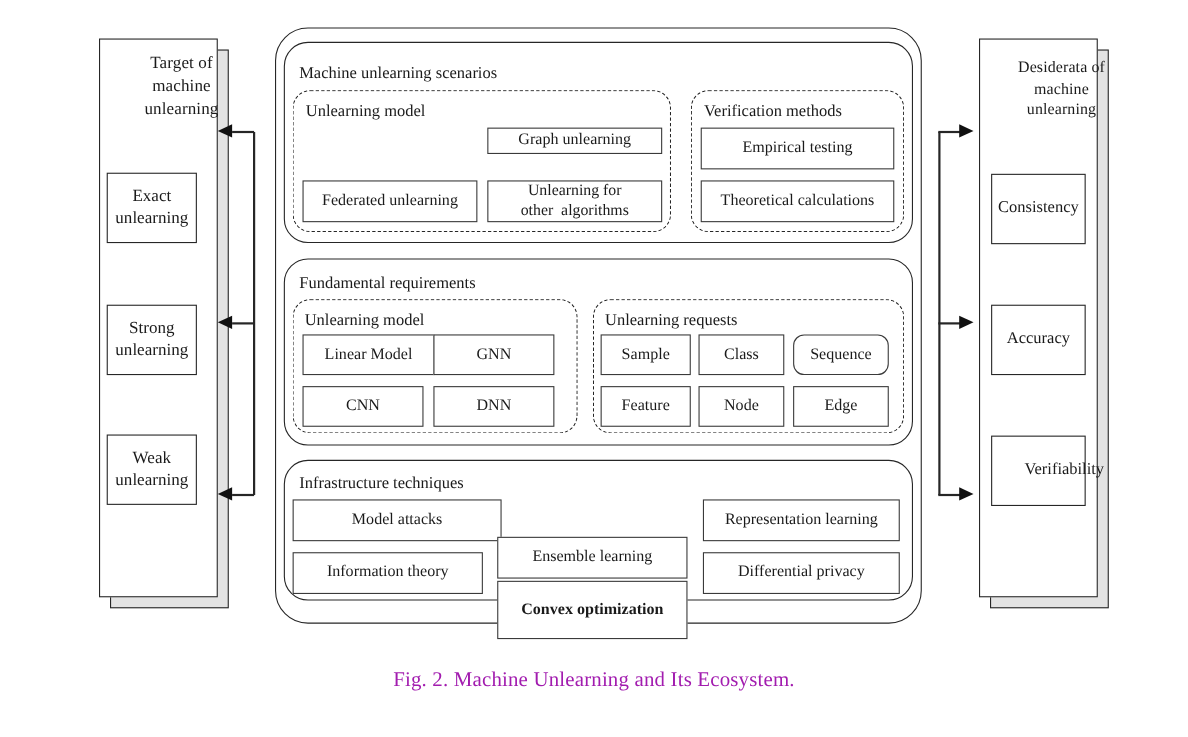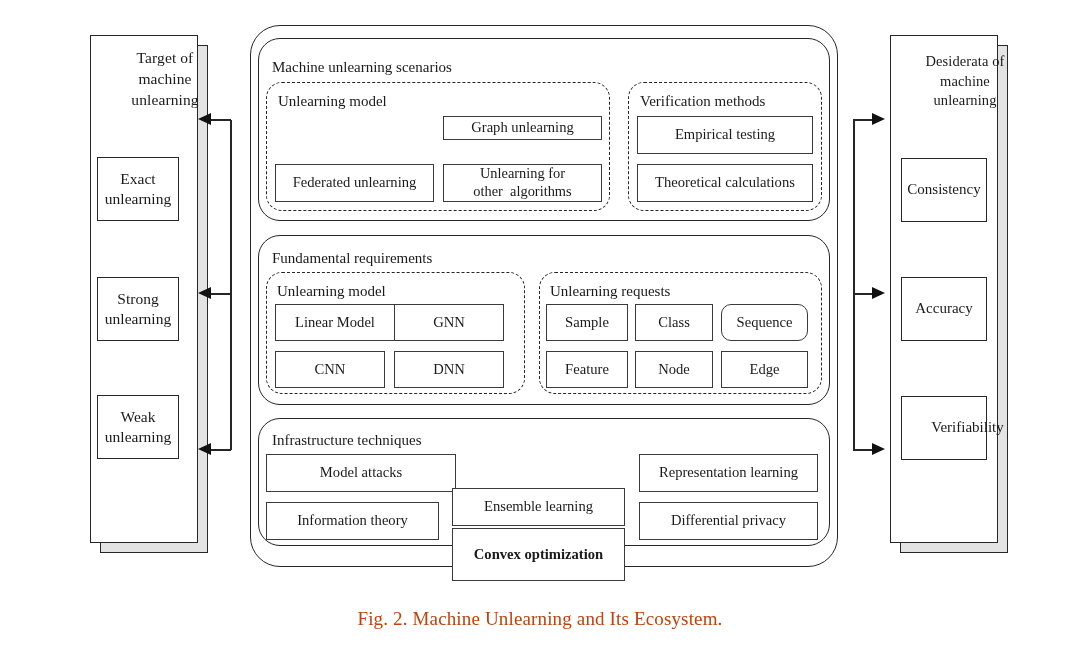--- a/index.html
+++ b/index.html
@@ -135,21 +135,21 @@
   }
 
   
   .caption {
     position: absolute;
     left: 0;
     width: 1080px;
     text-align: center;
     font-size: 19px;
     letter-spacing: .15px;
-    color: #c2410c;
+    color: #a21caf;
   }
 </style>
 </head>
 <body>
 
 <div class="canvas">
 
   <div class="side-shadow" style="left:100px; top:45px; width:108px; height:508px;"></div>
   <div class="side-panel" style="left:90px; top:35px; width:108px; height:508px;"></div>
 

